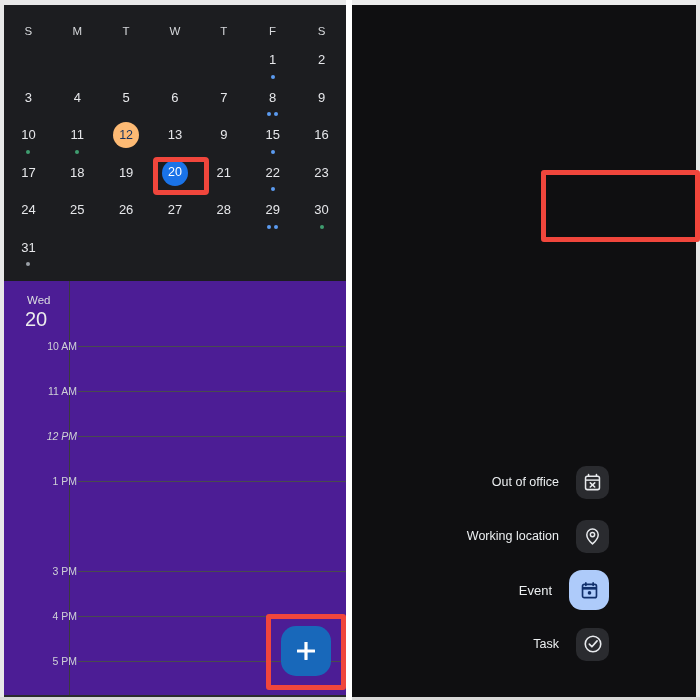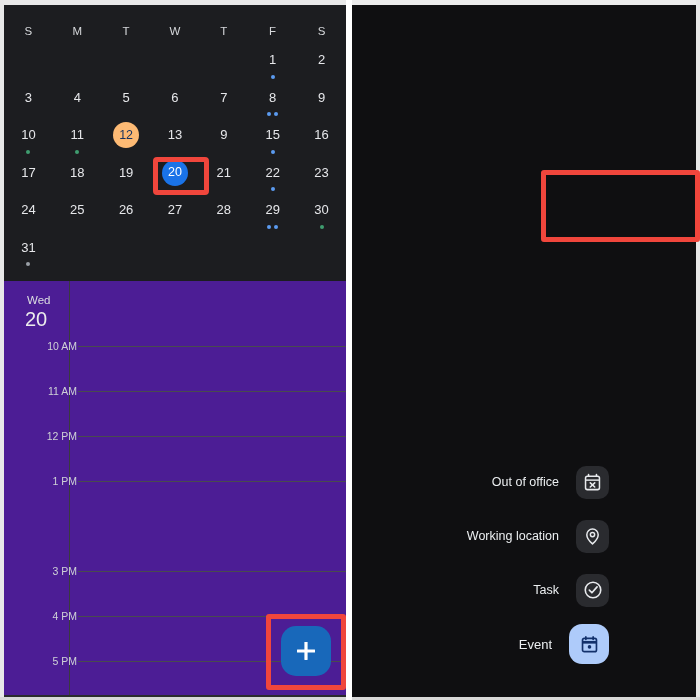--- a/index.html
+++ b/index.html
@@ -523,21 +523,21 @@
       <div class="daygrid" id="daygrid">
         <div class="grid-vline"></div>
       <div class="hour-row" style="top: -2px;">
             <div class="hour-label">10 AM</div>
             <div class="hour-line"></div>
           </div>
           <div class="hour-row" style="top: 43px;">
             <div class="hour-label">11 AM</div>
             <div class="hour-line"></div>
           </div>
-          <div class="hour-row" style="top: 88px;">
+          <div class="hour-row" style="top: 88px; font-style: italic;">
             <div class="hour-label">12 PM</div>
             <div class="hour-line"></div>
           </div>
           <div class="hour-row" style="top: 133px;">
             <div class="hour-label">1 PM</div>
             <div class="hour-line"></div>
           </div>
           <div class="hour-row" style="top: 223px;">
             <div class="hour-label">3 PM</div>
             <div class="hour-line"></div>
@@ -588,41 +588,41 @@
       <div class="menu-item">
         <span class="menu-label">Working location</span>
         <span class="menu-icon">
           <svg width="19" height="19" viewBox="0 0 24 24">
             <path d="M12 2.6c-4 0-7.2 3.2-7.2 7.2 0 5.4 7.2 11.6 7.2 11.6s7.2-6.2 7.2-11.6c0-4-3.2-7.2-7.2-7.2z" fill="none" stroke="#e8eaed" stroke-width="1.9" stroke-linejoin="round"></path>
             <circle cx="12" cy="9.6" r="2.7" fill="none" stroke="#e8eaed" stroke-width="1.8"></circle>
           </svg>
         </span>
       </div>
 
-      <div class="menu-item">
-        <span class="menu-label">Task</span>
-        <span class="menu-icon">
-          <svg width="20" height="20" viewBox="0 0 24 24">
-            <circle cx="12" cy="12" r="9.3" fill="none" stroke="#e8eaed" stroke-width="1.9"></circle>
-            <path d="M7.6 12.2l3.1 3.1 6.2-7.1" fill="none" stroke="#e8eaed" stroke-width="2" stroke-linecap="round" stroke-linejoin="round"></path>
-          </svg>
-        </span>
-      </div>
-
       <div class="menu-item primary">
         <span class="menu-label">Event</span>
         <span class="menu-icon">
           <svg width="19" height="19" viewBox="0 0 24 24">
             <rect x="3.2" y="4.2" width="17.6" height="16.8" rx="2.2" fill="none" stroke="#12306b" stroke-width="2.1"></rect>
             <path d="M3.2 9.2h17.6" stroke="#12306b" stroke-width="3.4"></path>
             <path d="M7.4 2.4v3.2M16.6 2.4v3.2" stroke="#12306b" stroke-width="2.1" stroke-linecap="round"></path>
             <circle cx="12" cy="15" r="2.3" fill="#12306b"></circle>
           </svg>
         </span>
       </div>
 
+      <div class="menu-item">
+        <span class="menu-label">Task</span>
+        <span class="menu-icon">
+          <svg width="20" height="20" viewBox="0 0 24 24">
+            <circle cx="12" cy="12" r="9.3" fill="none" stroke="#e8eaed" stroke-width="1.9"></circle>
+            <path d="M7.6 12.2l3.1 3.1 6.2-7.1" fill="none" stroke="#e8eaed" stroke-width="2" stroke-linecap="round" stroke-linejoin="round"></path>
+          </svg>
+        </span>
+      </div>
+
     </div>
 
     <div class="event-box"></div>
     <div class="right-bottom-line"></div>
   </div>
 
 </div>
 
 </body></html>

